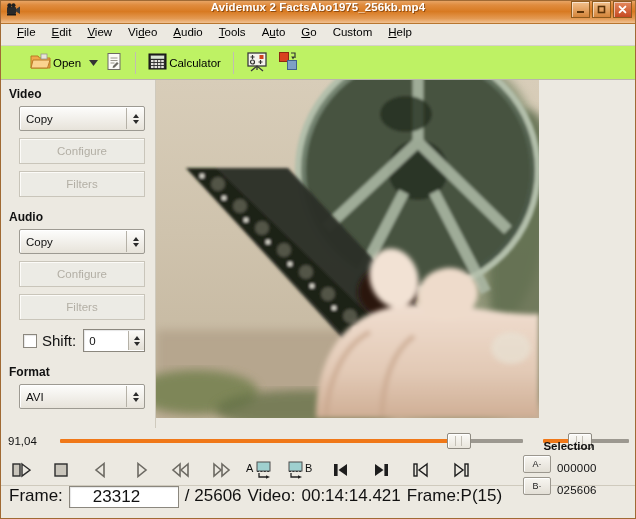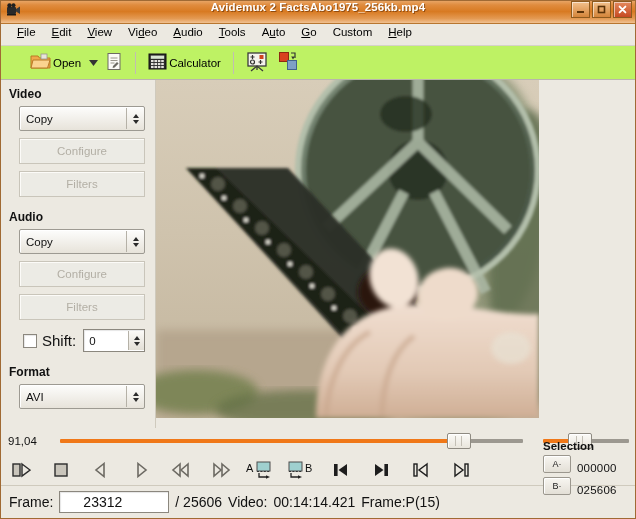--- a/index.html
+++ b/index.html
@@ -280,47 +280,48 @@
     position: relative;
   }
   .nav-btn {
     width: 38px; height: 26px;
     display: flex; align-items: center; justify-content: center;
     cursor: default;
     border: 1px solid transparent;
   }
   .sel-panel {
     position: absolute;
-    right: 0; top: -14px;
+    right: 20px; top: -14px;
     width: 96px;
+    text-align: center;
   }
   .sel-title { font-size: 11.5px; font-weight: bold; color:#111; margin-left:4px;}
   .sel-row { display:flex; align-items:center; gap: 6px; margin-top: 2px; margin-left: 4px;}
   .sel-btn {
     width: 26px; height: 16px;
     border: 1px solid #9b978e;
     border-radius: 2px;
     background: linear-gradient(to bottom,#f8f6f1,#e3dfd6);
     display:flex;align-items:center;justify-content:center;
     font-size: 9px; color:#222;
     box-shadow: inset 1px 1px 0 #fff;
     cursor: pointer;
   }
   .sel-val { font-size: 11.5px; color:#111; letter-spacing: .2px; margin-top: 8px; }
 
   
   .statusbar {
     flex: 0 0 32px;
     display: flex;
-    align-items: center;
+    align-items: flex-start;
     background: #ece9e1;
     border-top: 1px solid #cfcabd;
     padding-left: 8px;
     gap: 6px;
-    font-size: 14px;
+    font-size: 17px;
     color: #111;
   }
   .field {
     height: 20px;
     border: 1px solid #8b877e;
     background: #fff;
     display: flex; align-items: center;
     padding: 0 23px;
     box-shadow: inset 1px 1px 1px rgba(0,0,0,.10);
   }

